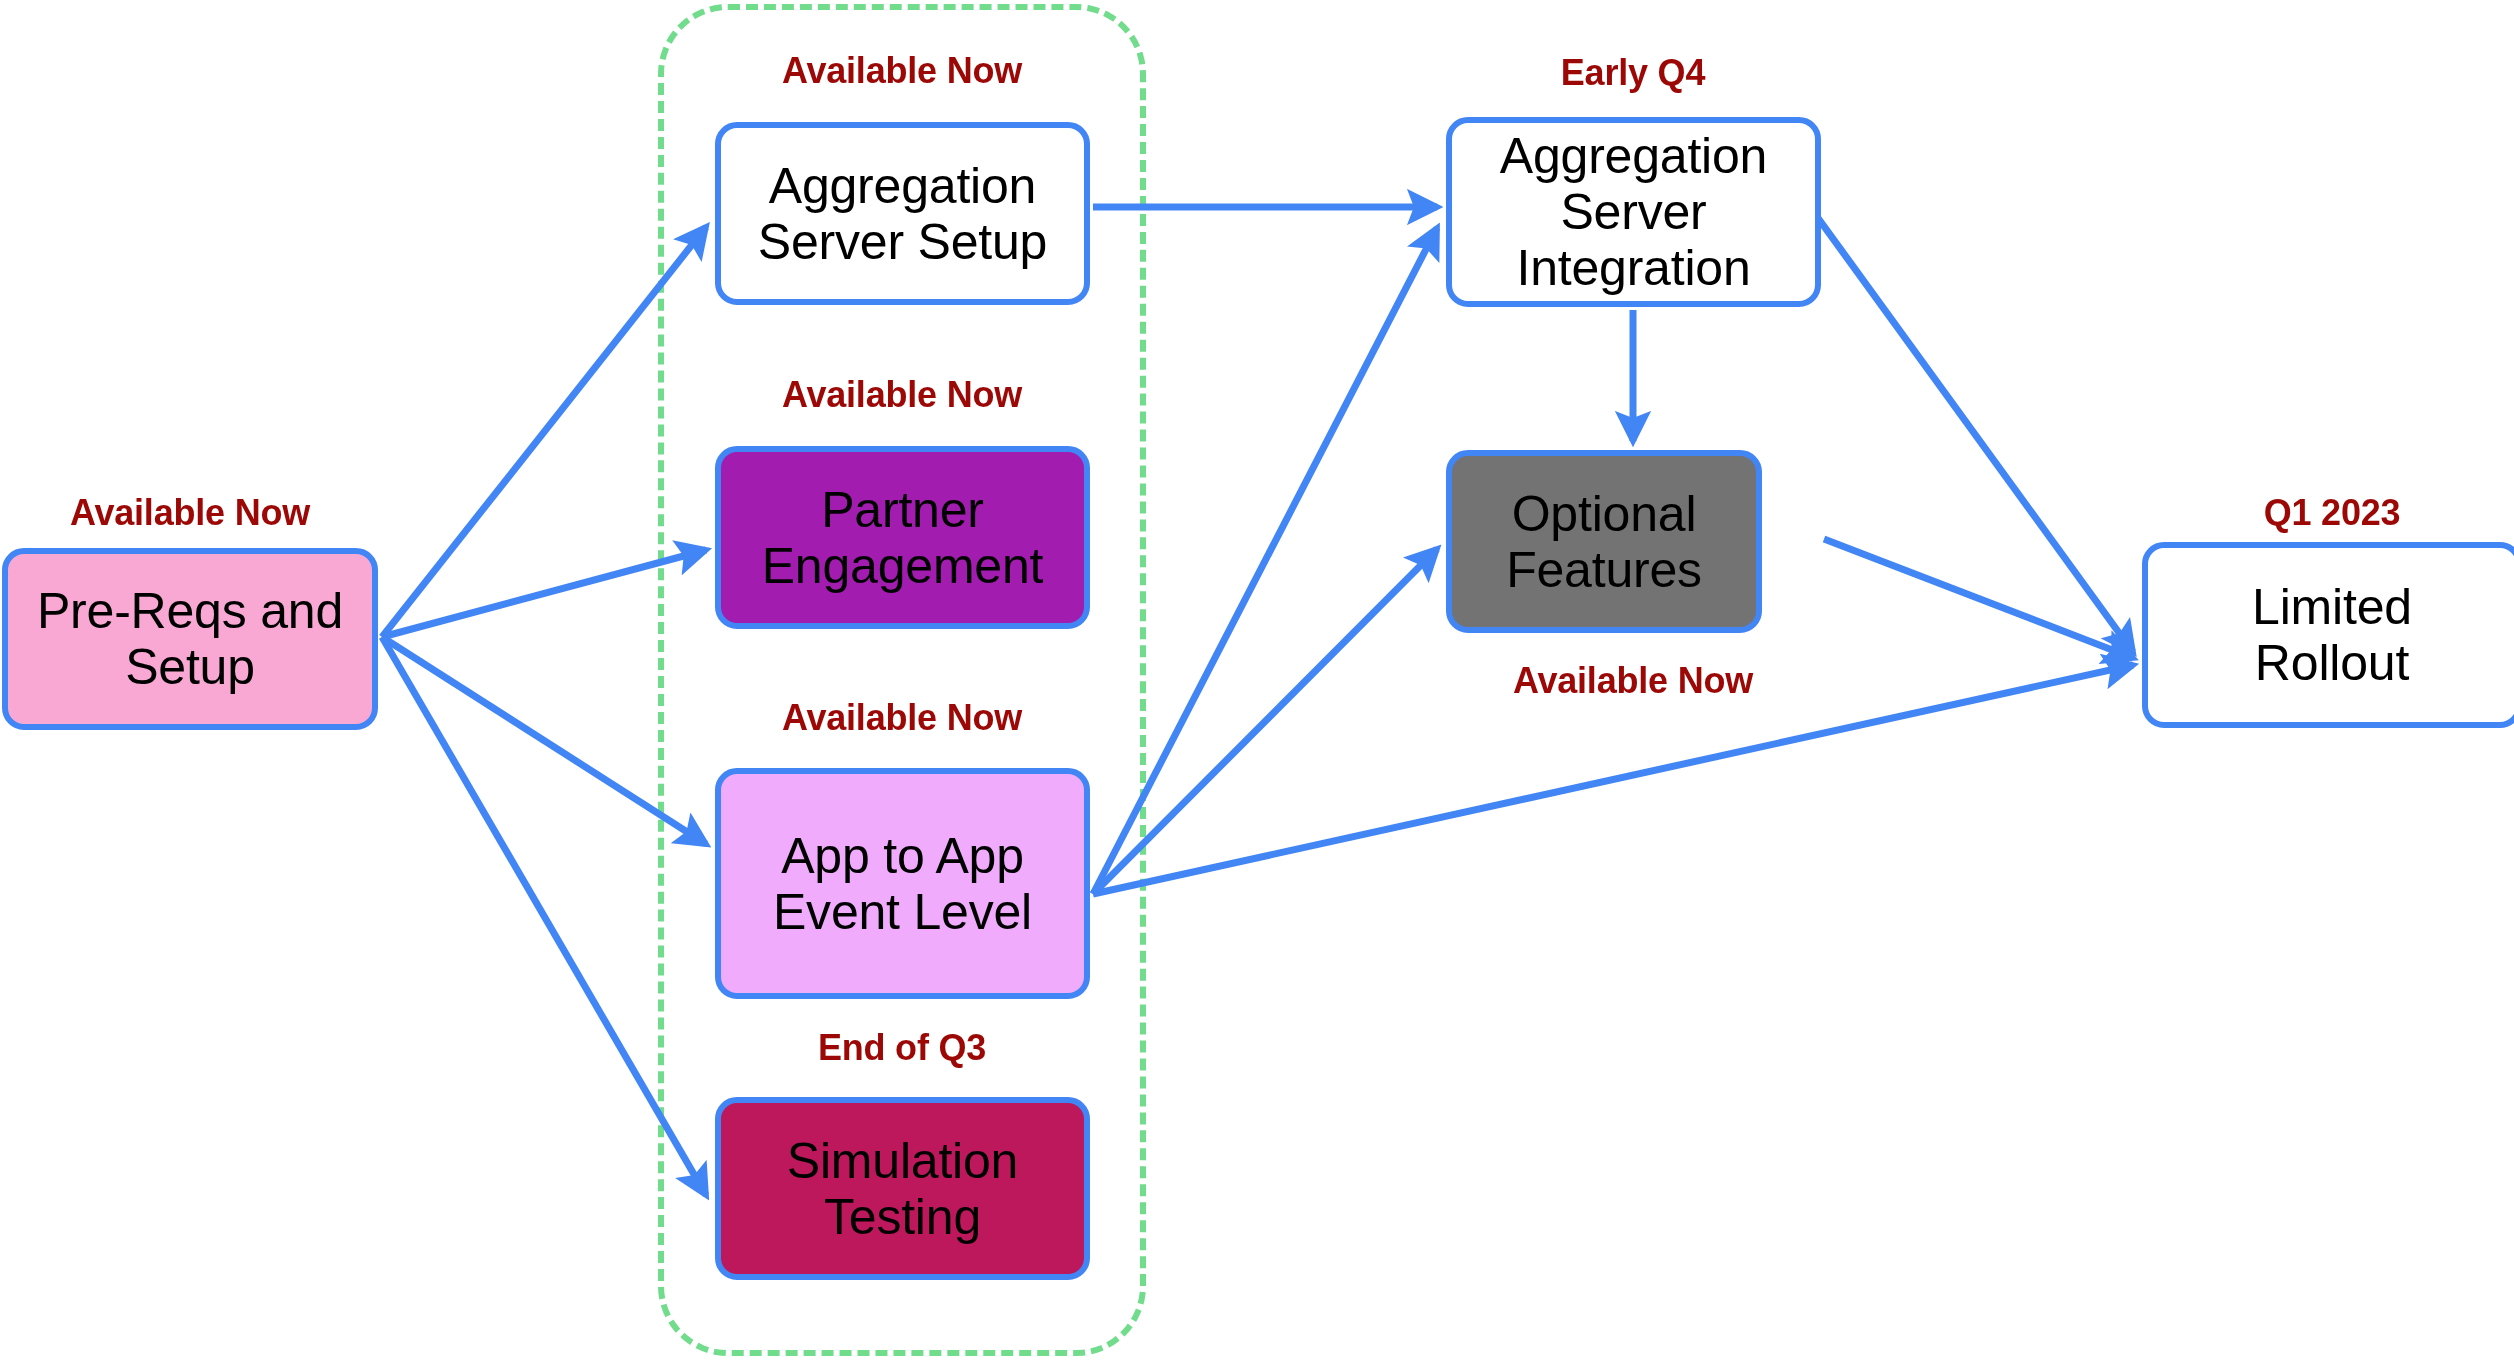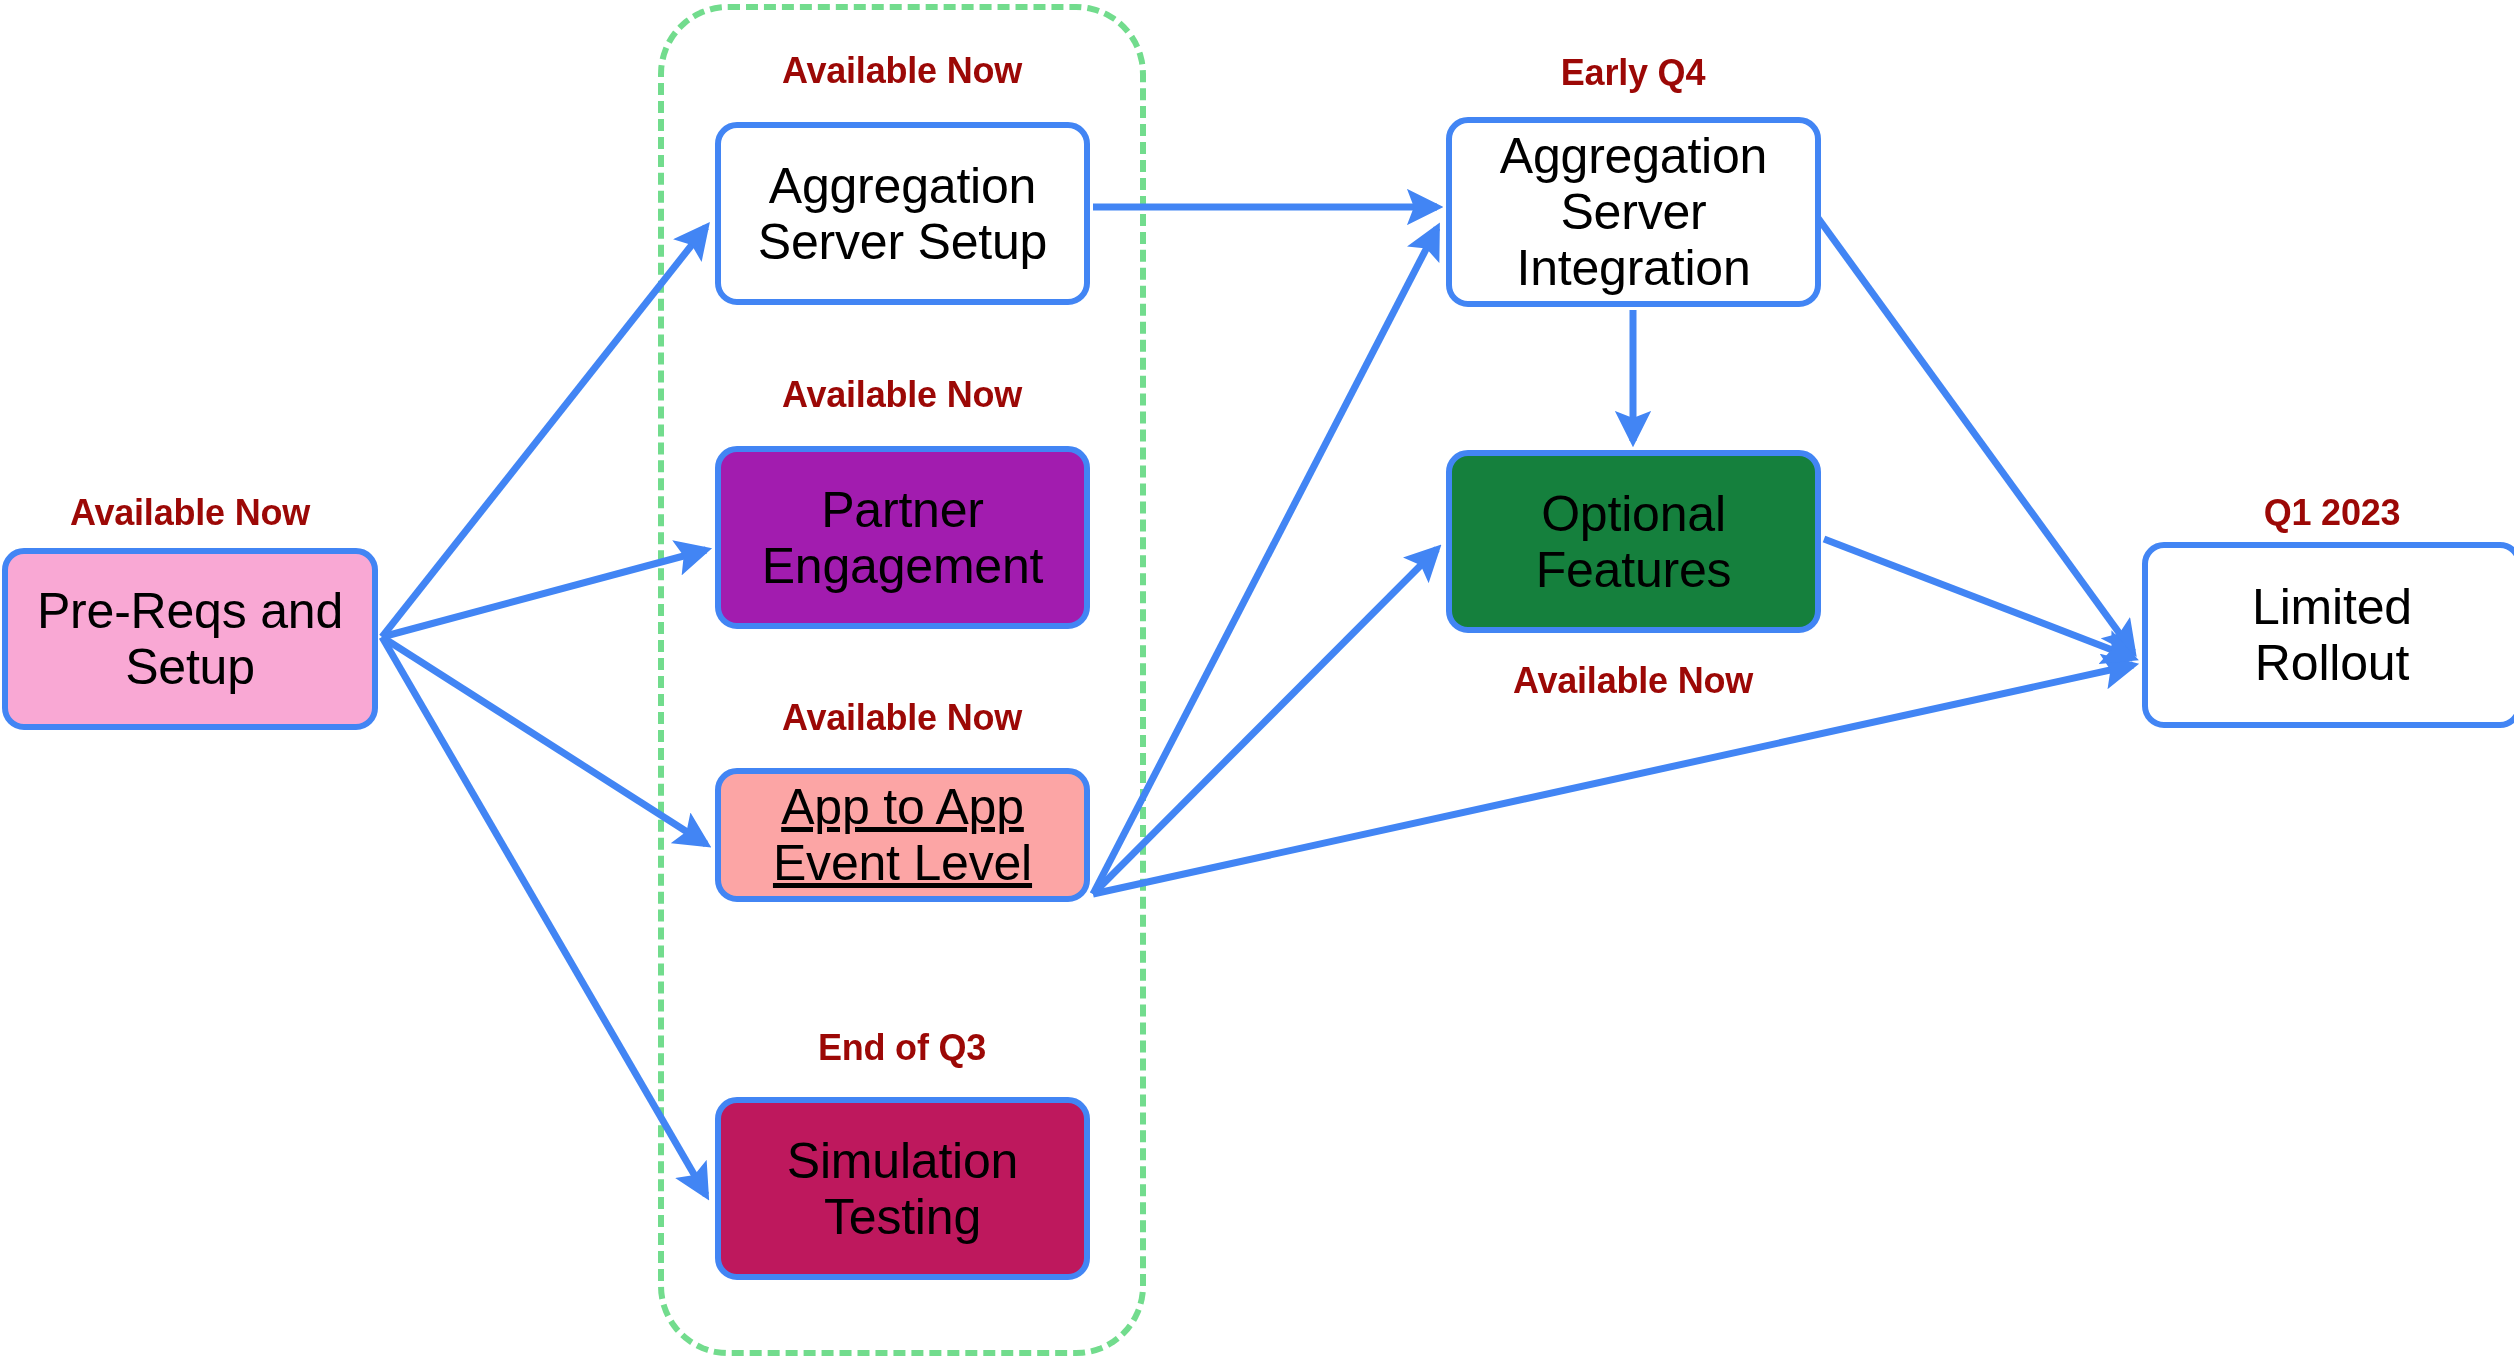--- a/index.html
+++ b/index.html
@@ -98,34 +98,34 @@
 Setup</span>
       </div>
       <div class="node" style="left: 715px; top: 122px; width: 375px; height: 183px; border-color: rgb(66, 133, 244); background: rgb(255, 255, 255);">
         <span class="node-label" style="color: rgb(0, 0, 0);">Aggregation
 Server Setup</span>
       </div>
       <div class="node" style="left: 715px; top: 446px; width: 375px; height: 183px; border-color: rgb(66, 133, 244); background: #a21caf;">
         <span class="node-label" style="color: rgb(0, 0, 0);">Partner
 Engagement</span>
       </div>
-      <div class="node" style="left: 715px; top: 768px; width: 375px; height: 134px; border-color: rgb(66, 133, 244); background: #fca5a5; text-decoration: underline;">
+      <div class="node" style="left: 715px; top: 768px; width: 375px; height: 231px; border-color: rgb(66, 133, 244); background: #f0abfc;">
         <span class="node-label" style="color: rgb(0, 0, 0);">App to App
 Event Level</span>
       </div>
       <div class="node" style="left: 715px; top: 1097px; width: 375px; height: 183px; border-color: rgb(66, 133, 244); background: #be185d;">
         <span class="node-label" style="color: rgb(0, 0, 0);">Simulation
 Testing</span>
       </div>
       <div class="node" style="left: 1446px; top: 117px; width: 375px; height: 190px; border-color: rgb(66, 133, 244); background: rgb(255, 255, 255);">
         <span class="node-label" style="color: rgb(0, 0, 0);">Aggregation
 Server
 Integration</span>
       </div>
-      <div class="node" style="left: 1446px; top: 450px; width: 375px; height: 183px; border-color: rgb(66, 133, 244); background: #15803d;">
+      <div class="node" style="left: 1446px; top: 450px; width: 316px; height: 183px; border-color: rgb(66, 133, 244); background: #737373;">
         <span class="node-label" style="color: rgb(0, 0, 0);">Optional
 Features</span>
       </div>
       <div class="node" style="left: 2142px; top: 542px; width: 380px; height: 186px; border-color: rgb(66, 133, 244); background: rgb(255, 255, 255);">
         <span class="node-label" style="color: rgb(0, 0, 0);">Limited
 Rollout</span>
       </div>
     </div>
   <div id="status-layer">
       <div class="status-label" style="left: 190px; top: 492px; color: rgb(156, 8, 6);">Available Now</div>

